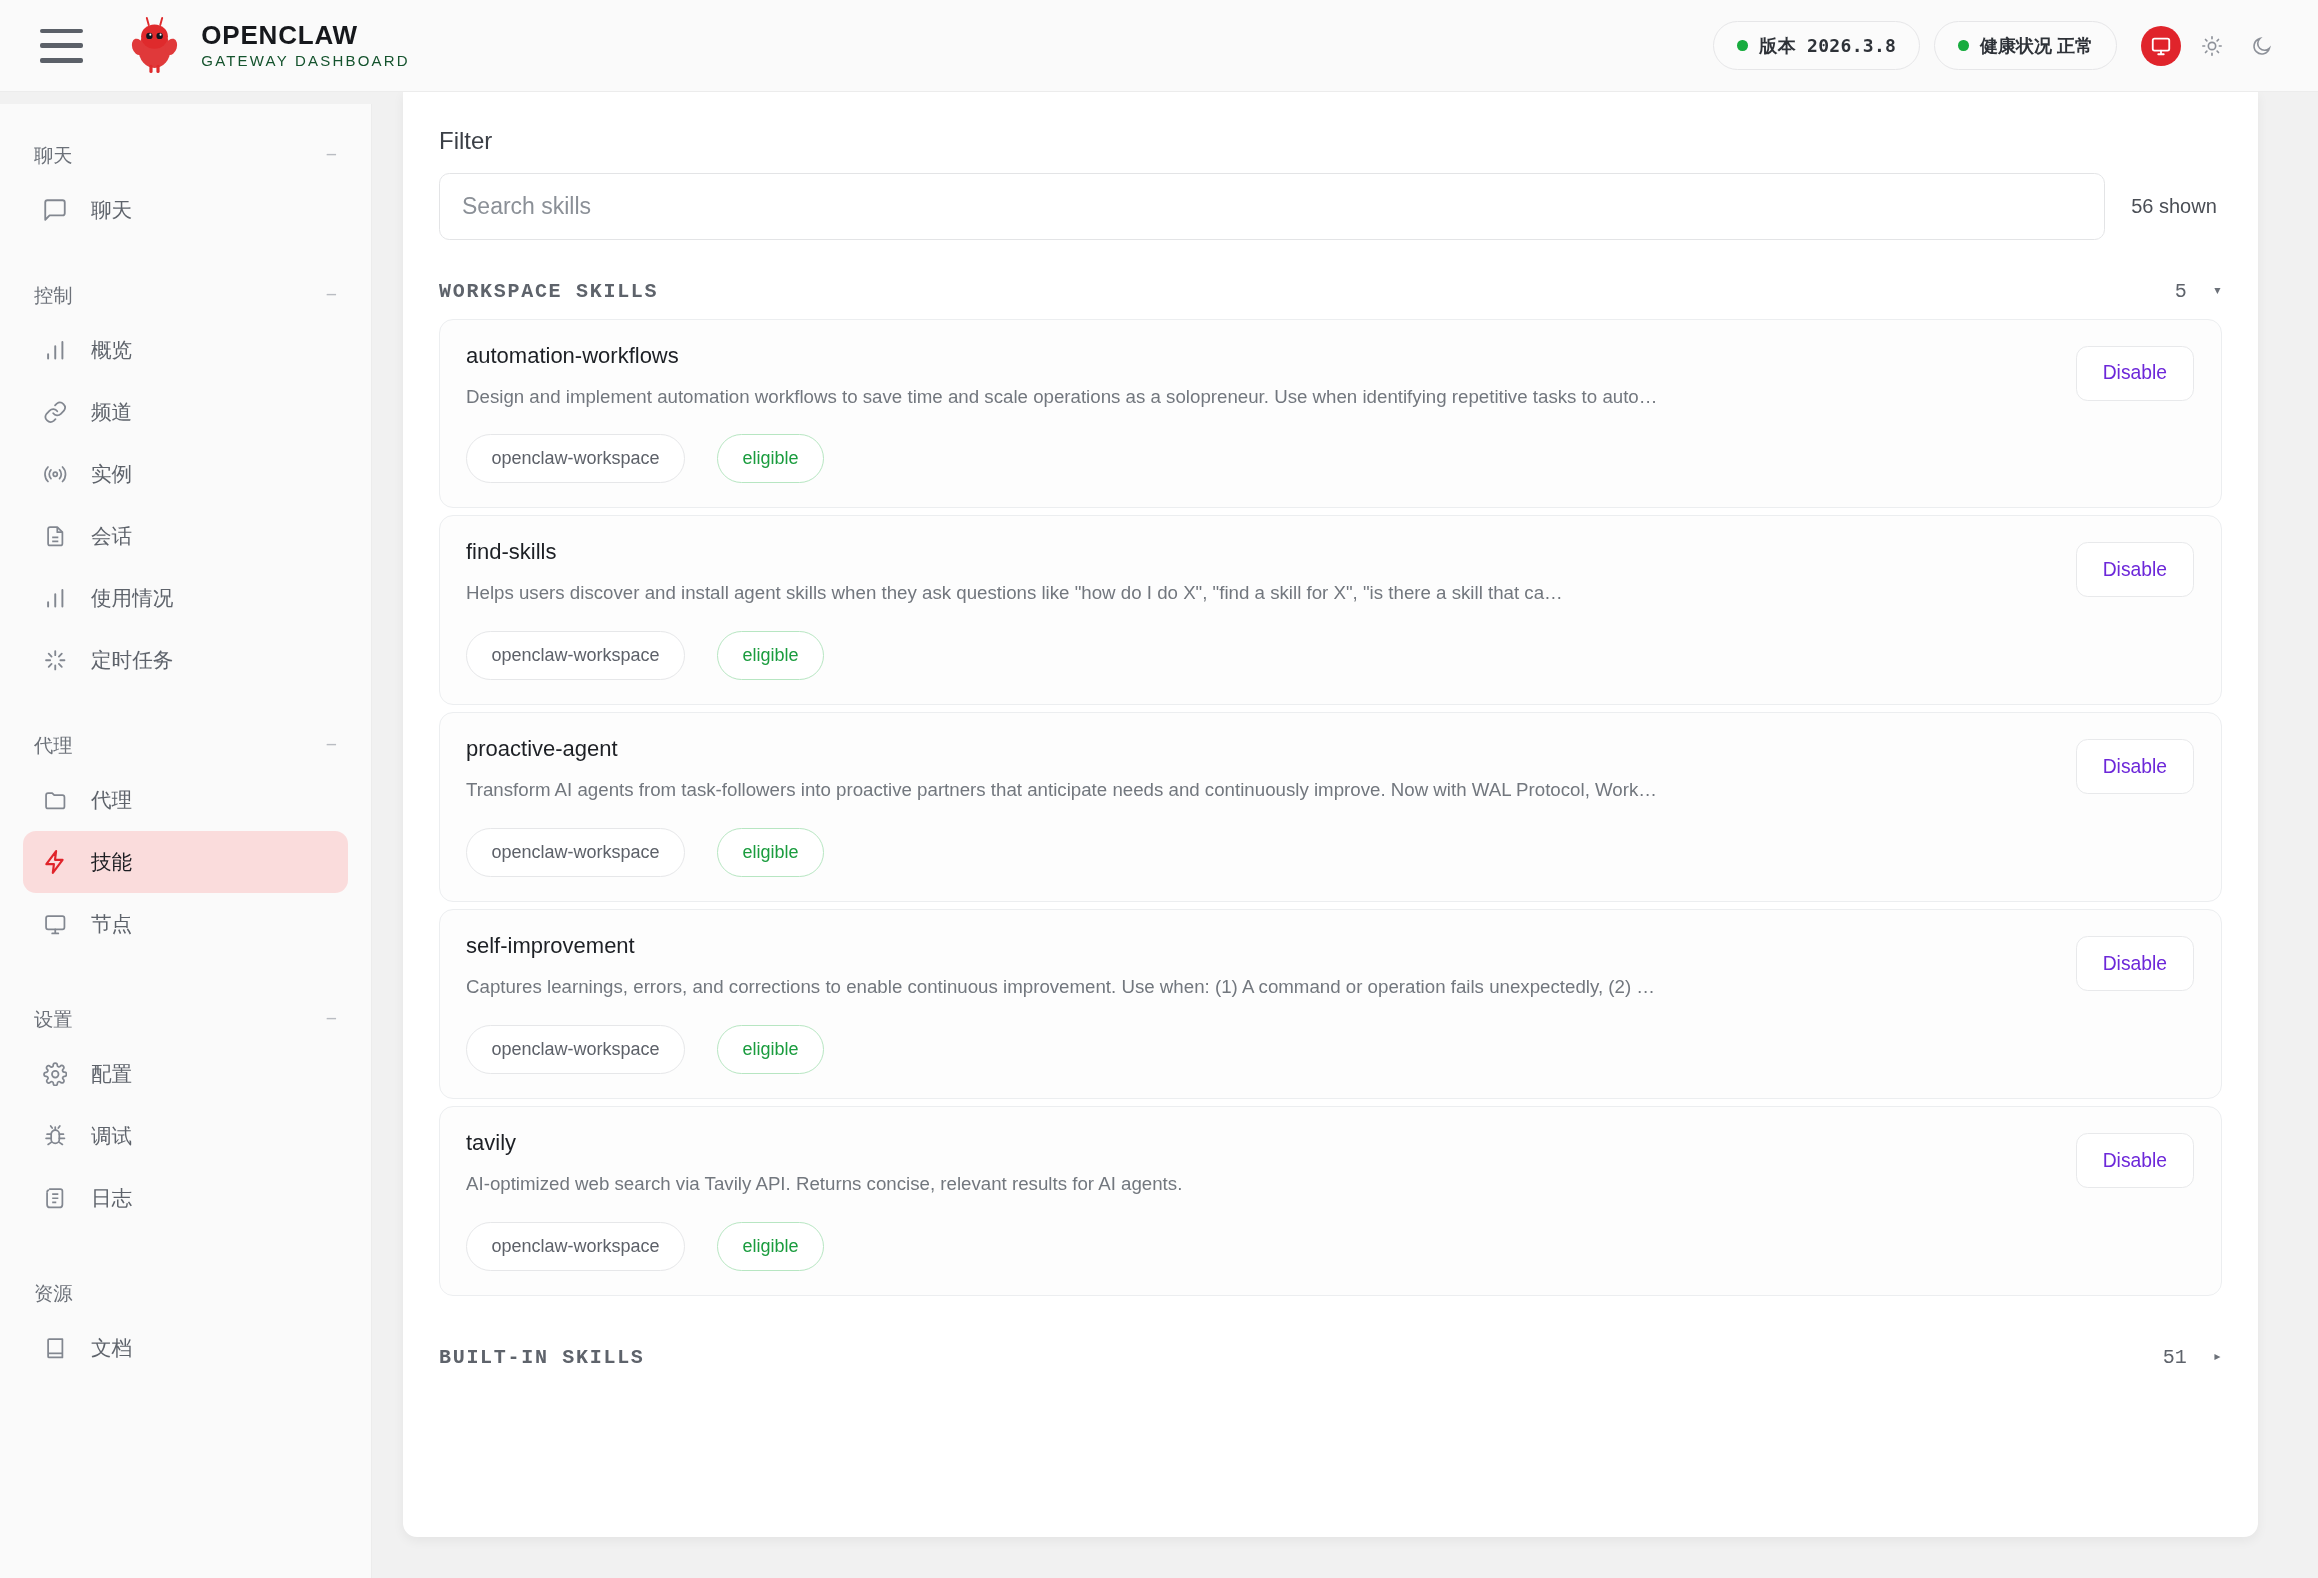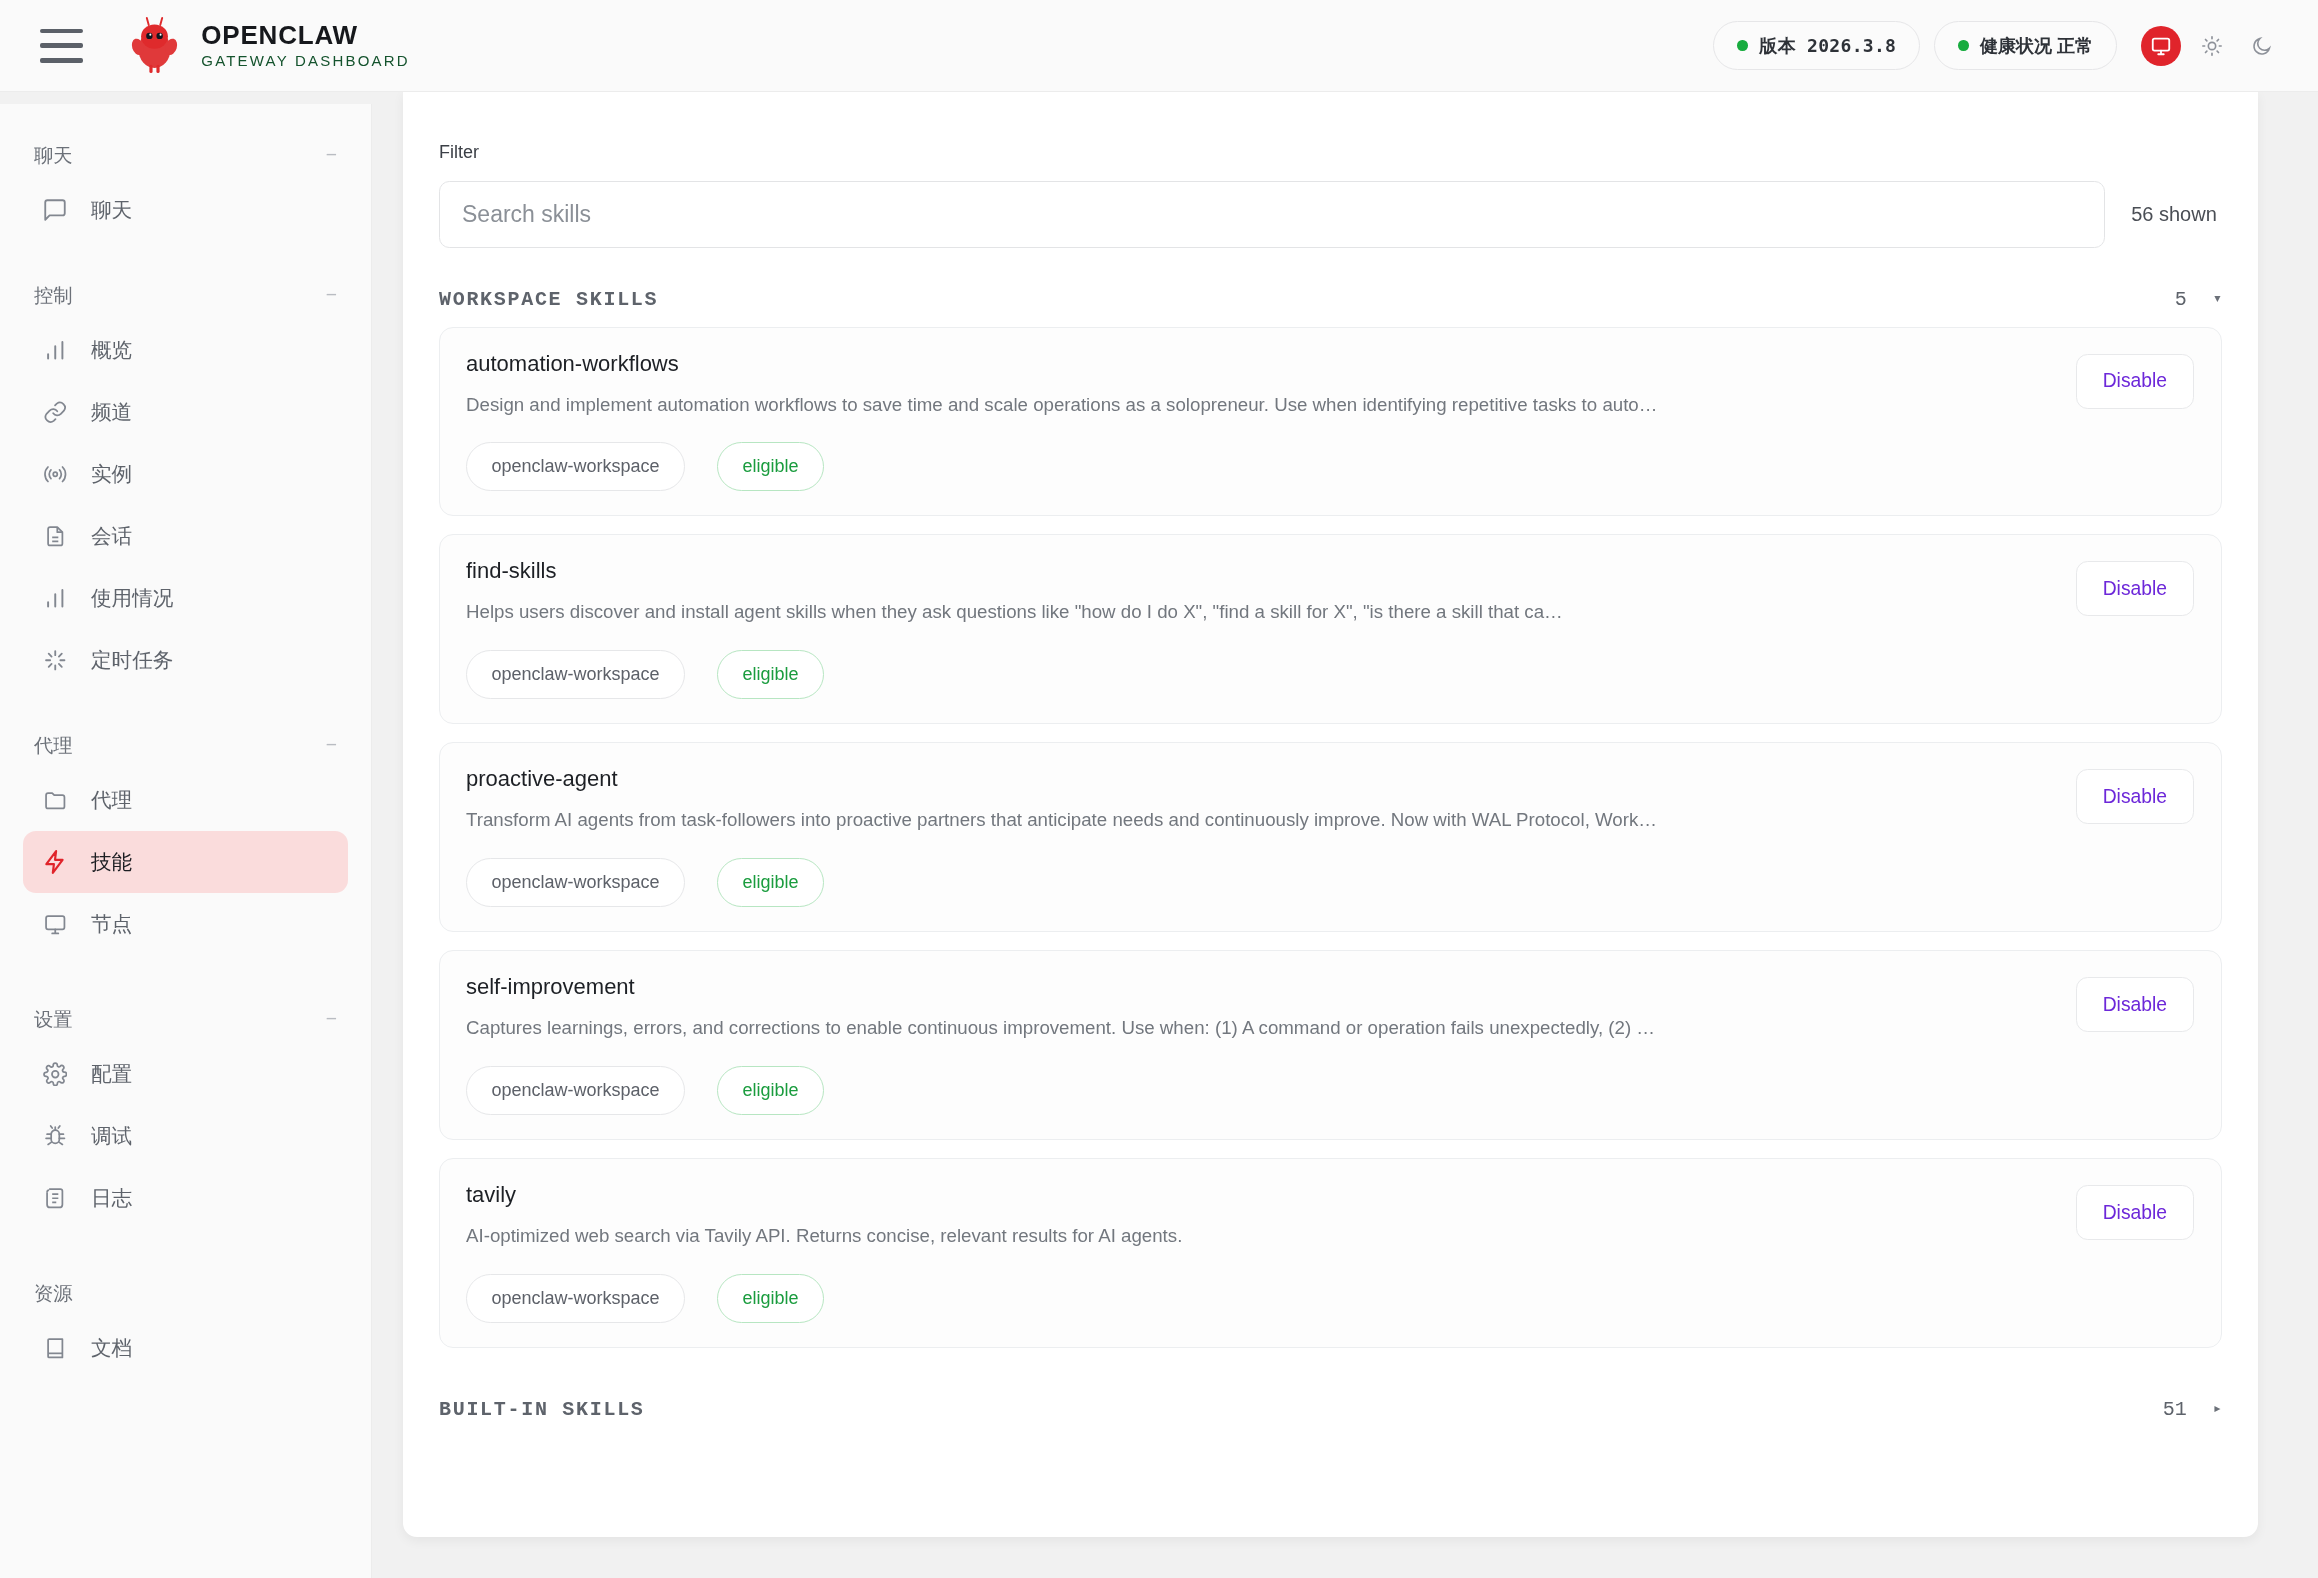--- a/index.html
+++ b/index.html
@@ -93,21 +93,21 @@
     box-shadow: 0 3.2px 11.6px rgba(0,0,0,0.055);
     overflow: hidden;
   }
   .panel-inner { padding: 0 36px; position: relative; }
   .cutoff {
     height: 17px; overflow: hidden; color: #3b3f46; font-size: 19.3px;
     position: relative; top: -9px; white-space: nowrap;
     opacity: .75;
   }
 
-  .filter-label { font-size: 18px; color: #3b3f46; margin-top: 33px; }
+  .filter-label { font-size: 24px; color: #3b3f46; margin-top: 18px; }
   .filter-row { display: flex; align-items: center; gap: 26px; margin-top: 18px; }
   .search-box {
     flex: 1; height: 67px; border: 1.3px solid #e3e4e6; border-radius: 10.3px;
     background: #fff; display: flex; align-items: center; padding: 0 22px;
     font-size: 23px; color: #8b9097;
   }
   .shown { font-size: 20px; color: #4a4e55; white-space: nowrap; padding-right: 5.2px; }
 
   .group-head {
     display: flex; align-items: flex-end; justify-content: space-between;
@@ -115,21 +115,21 @@
   }
   .group-title {
     font-size: 20px; letter-spacing: 1.7px; color: #5e636b; font-weight: 600;
   }
   .group-right { display: flex; align-items: center; gap: 26px; }
   .group-count { font-size: 20px; color: #5e636b; }
   .caret { color: #6c7179; font-size: 15.5px; line-height: 1; }
 
   .card {
     border: 1.3px solid #eceef0; border-radius: 14px; background: #fdfdfd;
-    padding: 23px 26px 24.5px 26px; margin-bottom: 18px;
+    padding: 23px 26px 24.5px 26px; margin-bottom: 7px;
     position: relative;
   }
   .card-title { font-size: 22px; color: #1d2025; margin-bottom: 14px; }
   .card-desc { font-size: 18.7px; color: #72777e; line-height: 1.52; max-width: 1405px; }
   .tags { display: flex; gap: 32px; margin-top: 23px; }
   .tag {
     height: 49px; padding: 0 24.5px; border-radius: 26px;
     border: 1.3px solid #e6e7e9; background: #fff;
     display: flex; align-items: center; font-size: 18px; color: #5d6169;
   }

